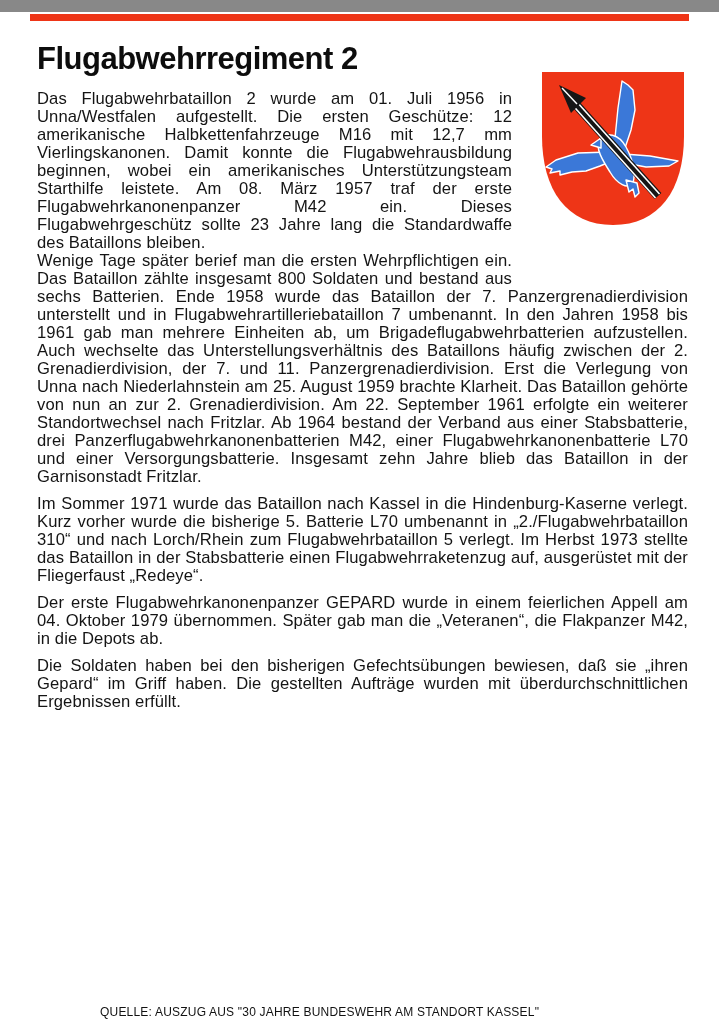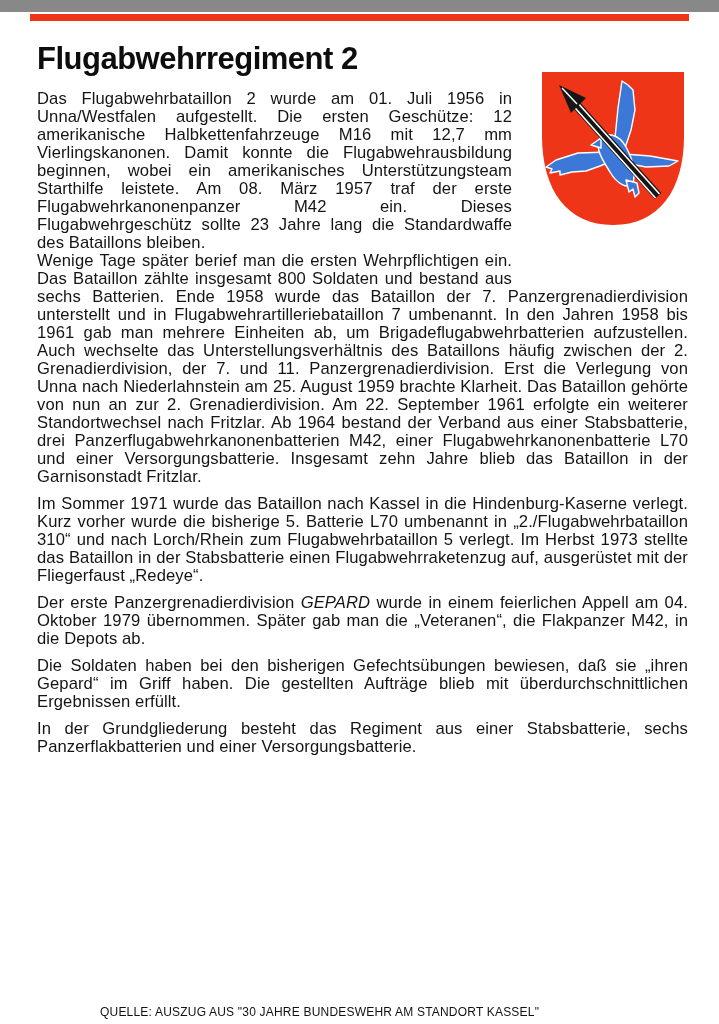--- a/index.html
+++ b/index.html
@@ -35,21 +35,21 @@
   }
 
   p.body-par {
     margin:0;
     font-size:16.6px;
     line-height:18px;
     text-align:justify;
     letter-spacing:0.1px;
   }
   p.body-par.gap { margin-top:9px; }
-  .emph { font-style:italic; }
+  .emph { }
 
   .source-line {
     position:absolute;
     left:100px; bottom:17px;
     font-size:12px;
     letter-spacing:0.2px;
     color:#111;
     white-space:nowrap;
   }
 </style>
@@ -95,26 +95,25 @@
     <h1 class="title">Flugabwehrregiment 2</h1>
 
     <p class="body-par">Das Flugabwehrbataillon 2 wurde am 01. Juli 1956 in Unna/Westfalen aufgestellt. Die ersten Geschütze: 12 amerikanische Halbkettenfahrzeuge M16 mit 12,7 mm Vierlingskanonen. Damit konnte die Flugabwehrausbildung beginnen, wobei ein amerikanisches Unterstützungsteam Starthilfe leistete. Am 08. März 1957 traf der erste Flugabwehrkanonenpanzer M42 ein. Dieses Flugabwehrgeschütz sollte 23 Jahre lang die Standardwaffe des Bataillons bleiben.</p>
 
     <p class="body-par">Wenige Tage später berief man die ersten Wehrpflichtigen ein. Das Bataillon zählte insgesamt 800 Soldaten und bestand aus sechs Batterien. Ende 1958 wurde das Bataillon der 7. Panzergrenadierdivision unterstellt und in Flugabwehrartilleriebataillon 7 umbenannt. In den Jahren 1958 bis 1961 gab man mehrere Einheiten ab, um Brigadeflugabwehrbatterien aufzustellen. Auch wechselte das Unterstellungsverhältnis des Bataillons häufig zwischen der 2. Grenadierdivision, der 7. und 11. Panzergrenadierdivision. Erst die Verlegung von Unna nach Niederlahnstein am 25. August 1959 brachte Klarheit. Das Bataillon gehörte von nun an zur 2. Grenadierdivision. Am 22. September 1961 erfolgte ein weiterer Standortwechsel nach Fritzlar. Ab 1964 bestand der Verband aus einer Stabsbatterie, drei Panzerflugabwehrkanonenbatterien M42, einer Flugabwehrkanonenbatterie L70 und einer Versorgungsbatterie. Insgesamt zehn Jahre blieb das Bataillon in der Garnisonstadt Fritzlar.</p>
 
     <p class="body-par gap">Im Sommer 1971 wurde das Bataillon nach Kassel in die Hindenburg-Kaserne verlegt. Kurz vorher wurde die bisherige 5. Batterie L70 umbenannt in „2./Flugabwehrbataillon 310“ und nach Lorch/Rhein zum Flugabwehrbataillon 5 verlegt. Im Herbst 1973 stellte das Bataillon in der Stabsbatterie einen Flugabwehrraketenzug auf, ausgerüstet mit der Fliegerfaust „Redeye“.</p>
 
 
     <p class="body-par gap">
-      <span>Der erste Panzergrenadierdivision </span><span class="emph">GEPARD</span><span> wurde in einem feierlichen Appell am 04. Oktober 1979 übernommen. Später gab man die „Veteranen“, die Flakpanzer M42, in die Depots ab.</span>
+      <span>Der erste Flugabwehrkanonenpanzer </span><span class="emph">GEPARD</span><span> wurde in einem feierlichen Appell am 04. Oktober 1979 übernommen. Später gab man die „Veteranen“, die Flakpanzer M42, in die Depots ab.</span>
     </p>
 
-    <p class="body-par gap">Die Soldaten haben bei den bisherigen Gefechtsübungen bewiesen, daß sie „ihren Gepard“ im Griff haben. Die gestellten Aufträge blieb mit überdurchschnittlichen Ergebnissen erfüllt.</p>
+    <p class="body-par gap">Die Soldaten haben bei den bisherigen Gefechtsübungen bewiesen, daß sie „ihren Gepard“ im Griff haben. Die gestellten Aufträge wurden mit überdurchschnittlichen Ergebnissen erfüllt.</p>
 
-    <p class="body-par gap">In der Grundgliederung besteht das Regiment aus einer Stabsbatterie, sechs Panzerflakbatterien und einer Versorgungsbatterie.</p>
 
 
   </div>
 
   <div class="source-line">QUELLE: AUSZUG AUS "30 JAHRE BUNDESWEHR AM STANDORT KASSEL"</div>
 
   <div class="rule rule-bottom" style="background: rgb(238, 53, 23);"></div>
 
 </div>
 

